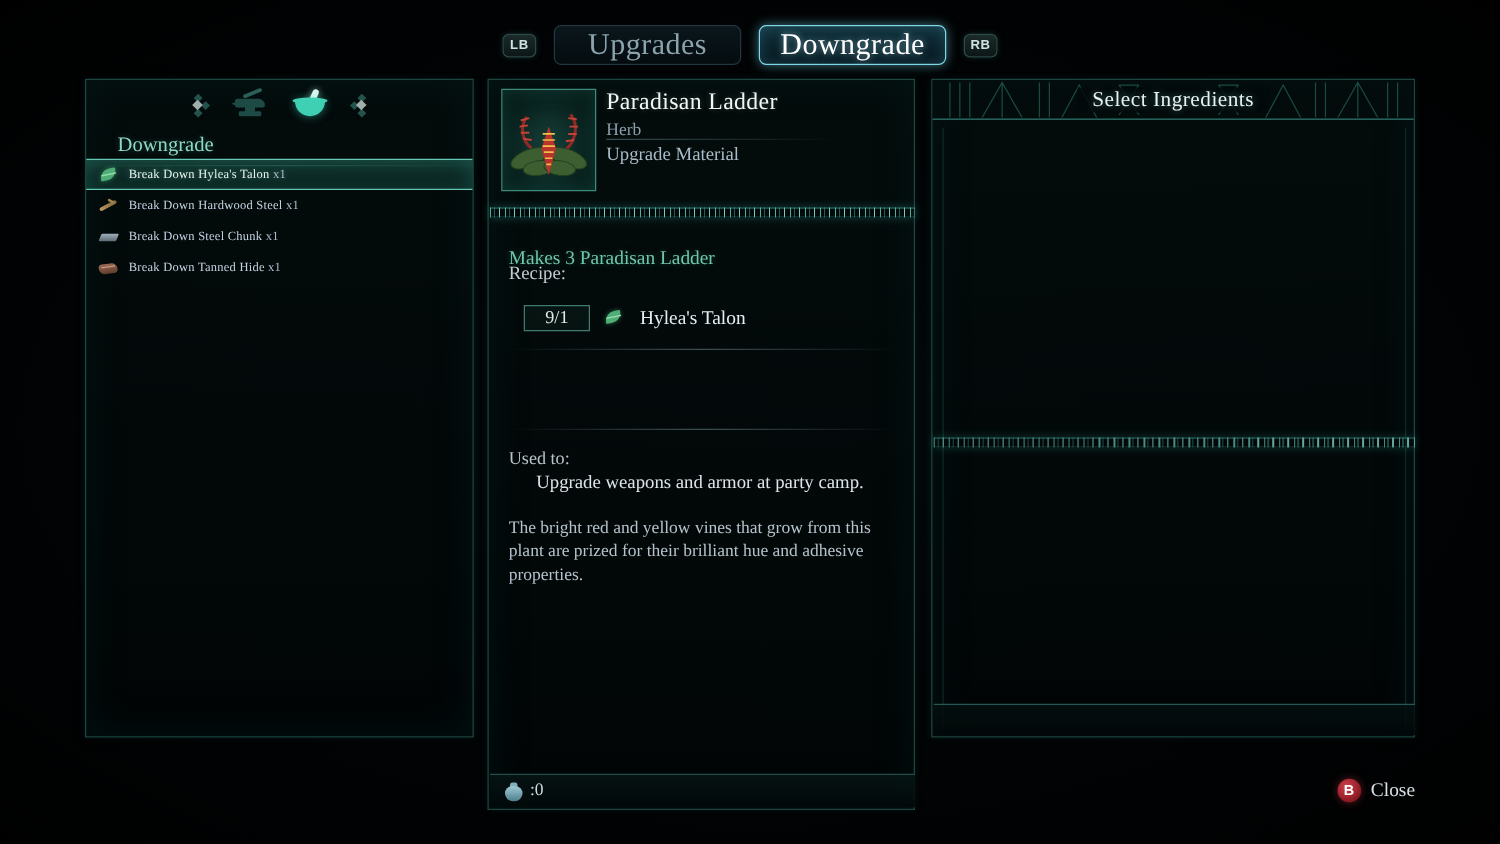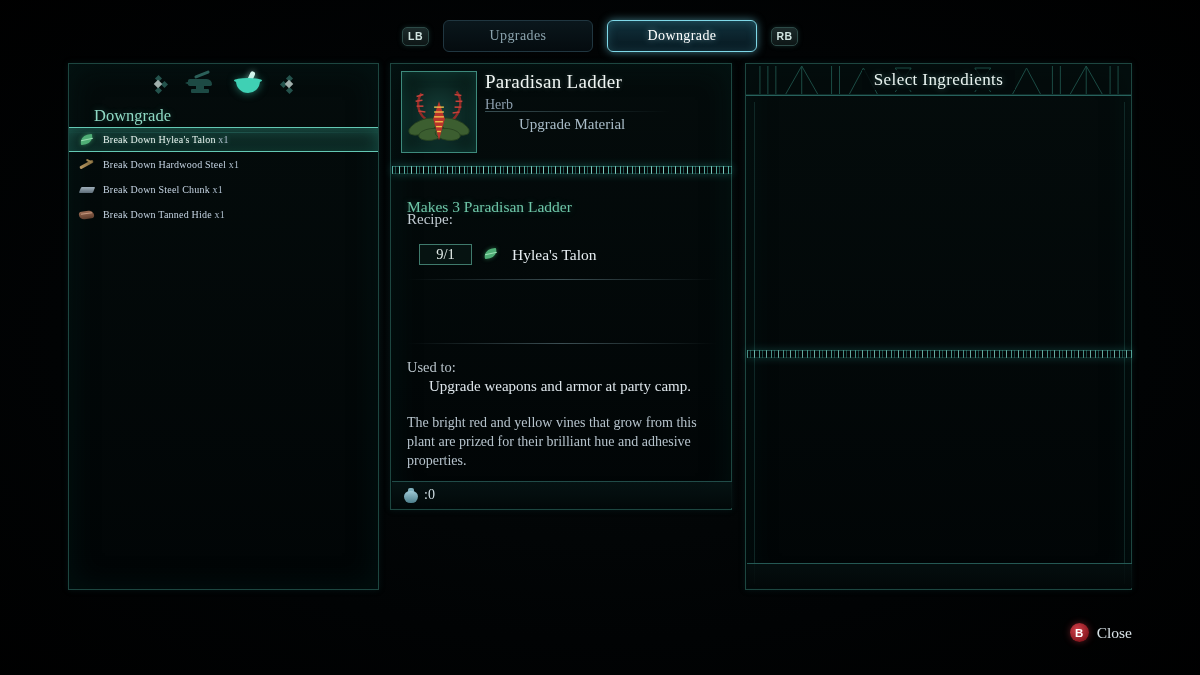--- a/index.html
+++ b/index.html
@@ -28,21 +28,21 @@
     color: #cfe3df; font-size: 10.5px; font-weight: bold;
     font-family: "Liberation Sans", sans-serif;
     display: flex; align-items: center; justify-content: center;
     letter-spacing: .5px;
     box-shadow: 0 0 5px rgba(40,90,85,.4);
   }
   .tab {
     min-width: 150px; height: 32px; padding: 0 12px;
     display: flex; align-items: center; justify-content: center;
     border-radius: 6px;
-    font-size: 14px;
+    font-size: 24px;
     letter-spacing: .4px;
     position: relative;
   }
   .tab.inactive {
     color: #8ba3ad;
     border: 1px solid #203640;
     background: linear-gradient(180deg, rgba(12,26,32,.85), rgba(5,13,17,.85));
   }
   .tab.active {
     color: #ffffff;
@@ -171,41 +171,41 @@
     content:""; position:absolute; left:0px; top:3px; width:15px; height:8px;
     background: linear-gradient(180deg,#9a6a52,#5e3d2d);
     border-radius: 4px 7px 4px 7px; transform: rotate(-8deg);
   }
   .ic-hide::after {
     content:""; position:absolute; left:2px; top:5px; width:11px; height:1px;
     background:#c59a80; transform: rotate(-8deg);
   }
 
   
-  #center-panel { left: 390px; top: 63px; width: 342px; height: 447px; }
+  #center-panel { left: 390px; top: 63px; width: 342px; height: 585px; }
   .item-head { position: absolute; left: 0; top: 0; width: 100%; height: 100px; }
   .thumb {
     position: absolute; left: 10px; top: 7px; width: 76px; height: 82px;
     background: radial-gradient(ellipse at 50% 55%, #16403a 0%, #0a2420 55%, #05120f 100%);
     border: 1px solid #3e8a7c;
     box-shadow: inset 0 0 14px rgba(20,90,80,.55);
   }
   .plant { position: absolute; left: 0; top: 0; width: 100%; height: 100%; }
   .thumb-name {
     position: absolute; left: 94px; top: 7px;
     color: #f1f6f4; font-size: 19px; letter-spacing: .3px;
     text-shadow: 0 0 5px rgba(200,230,225,.25);
   }
   .thumb-sub {
     position: absolute; left: 94px; top: 33px;
     color: #8d9fae; font-size: 14px;
   }
   .thumb-type {
     position: absolute; left: 94px; top: 52px;
-    color: #a9bcc8; font-size: 15px; margin-left: 34px;
+    color: #a9bcc8; font-size: 15px;
   }
   .thumb-rule {
     position: absolute; left: 94px; top: 47px; width: 185px; height: 1px;
     background: linear-gradient(90deg, rgba(120,160,170,.45), rgba(120,160,170,0));
   }
 
   .rune-band {
     position: absolute; left: 1px; width: 340px; height: 8px;
     background:
       repeating-linear-gradient(90deg,

